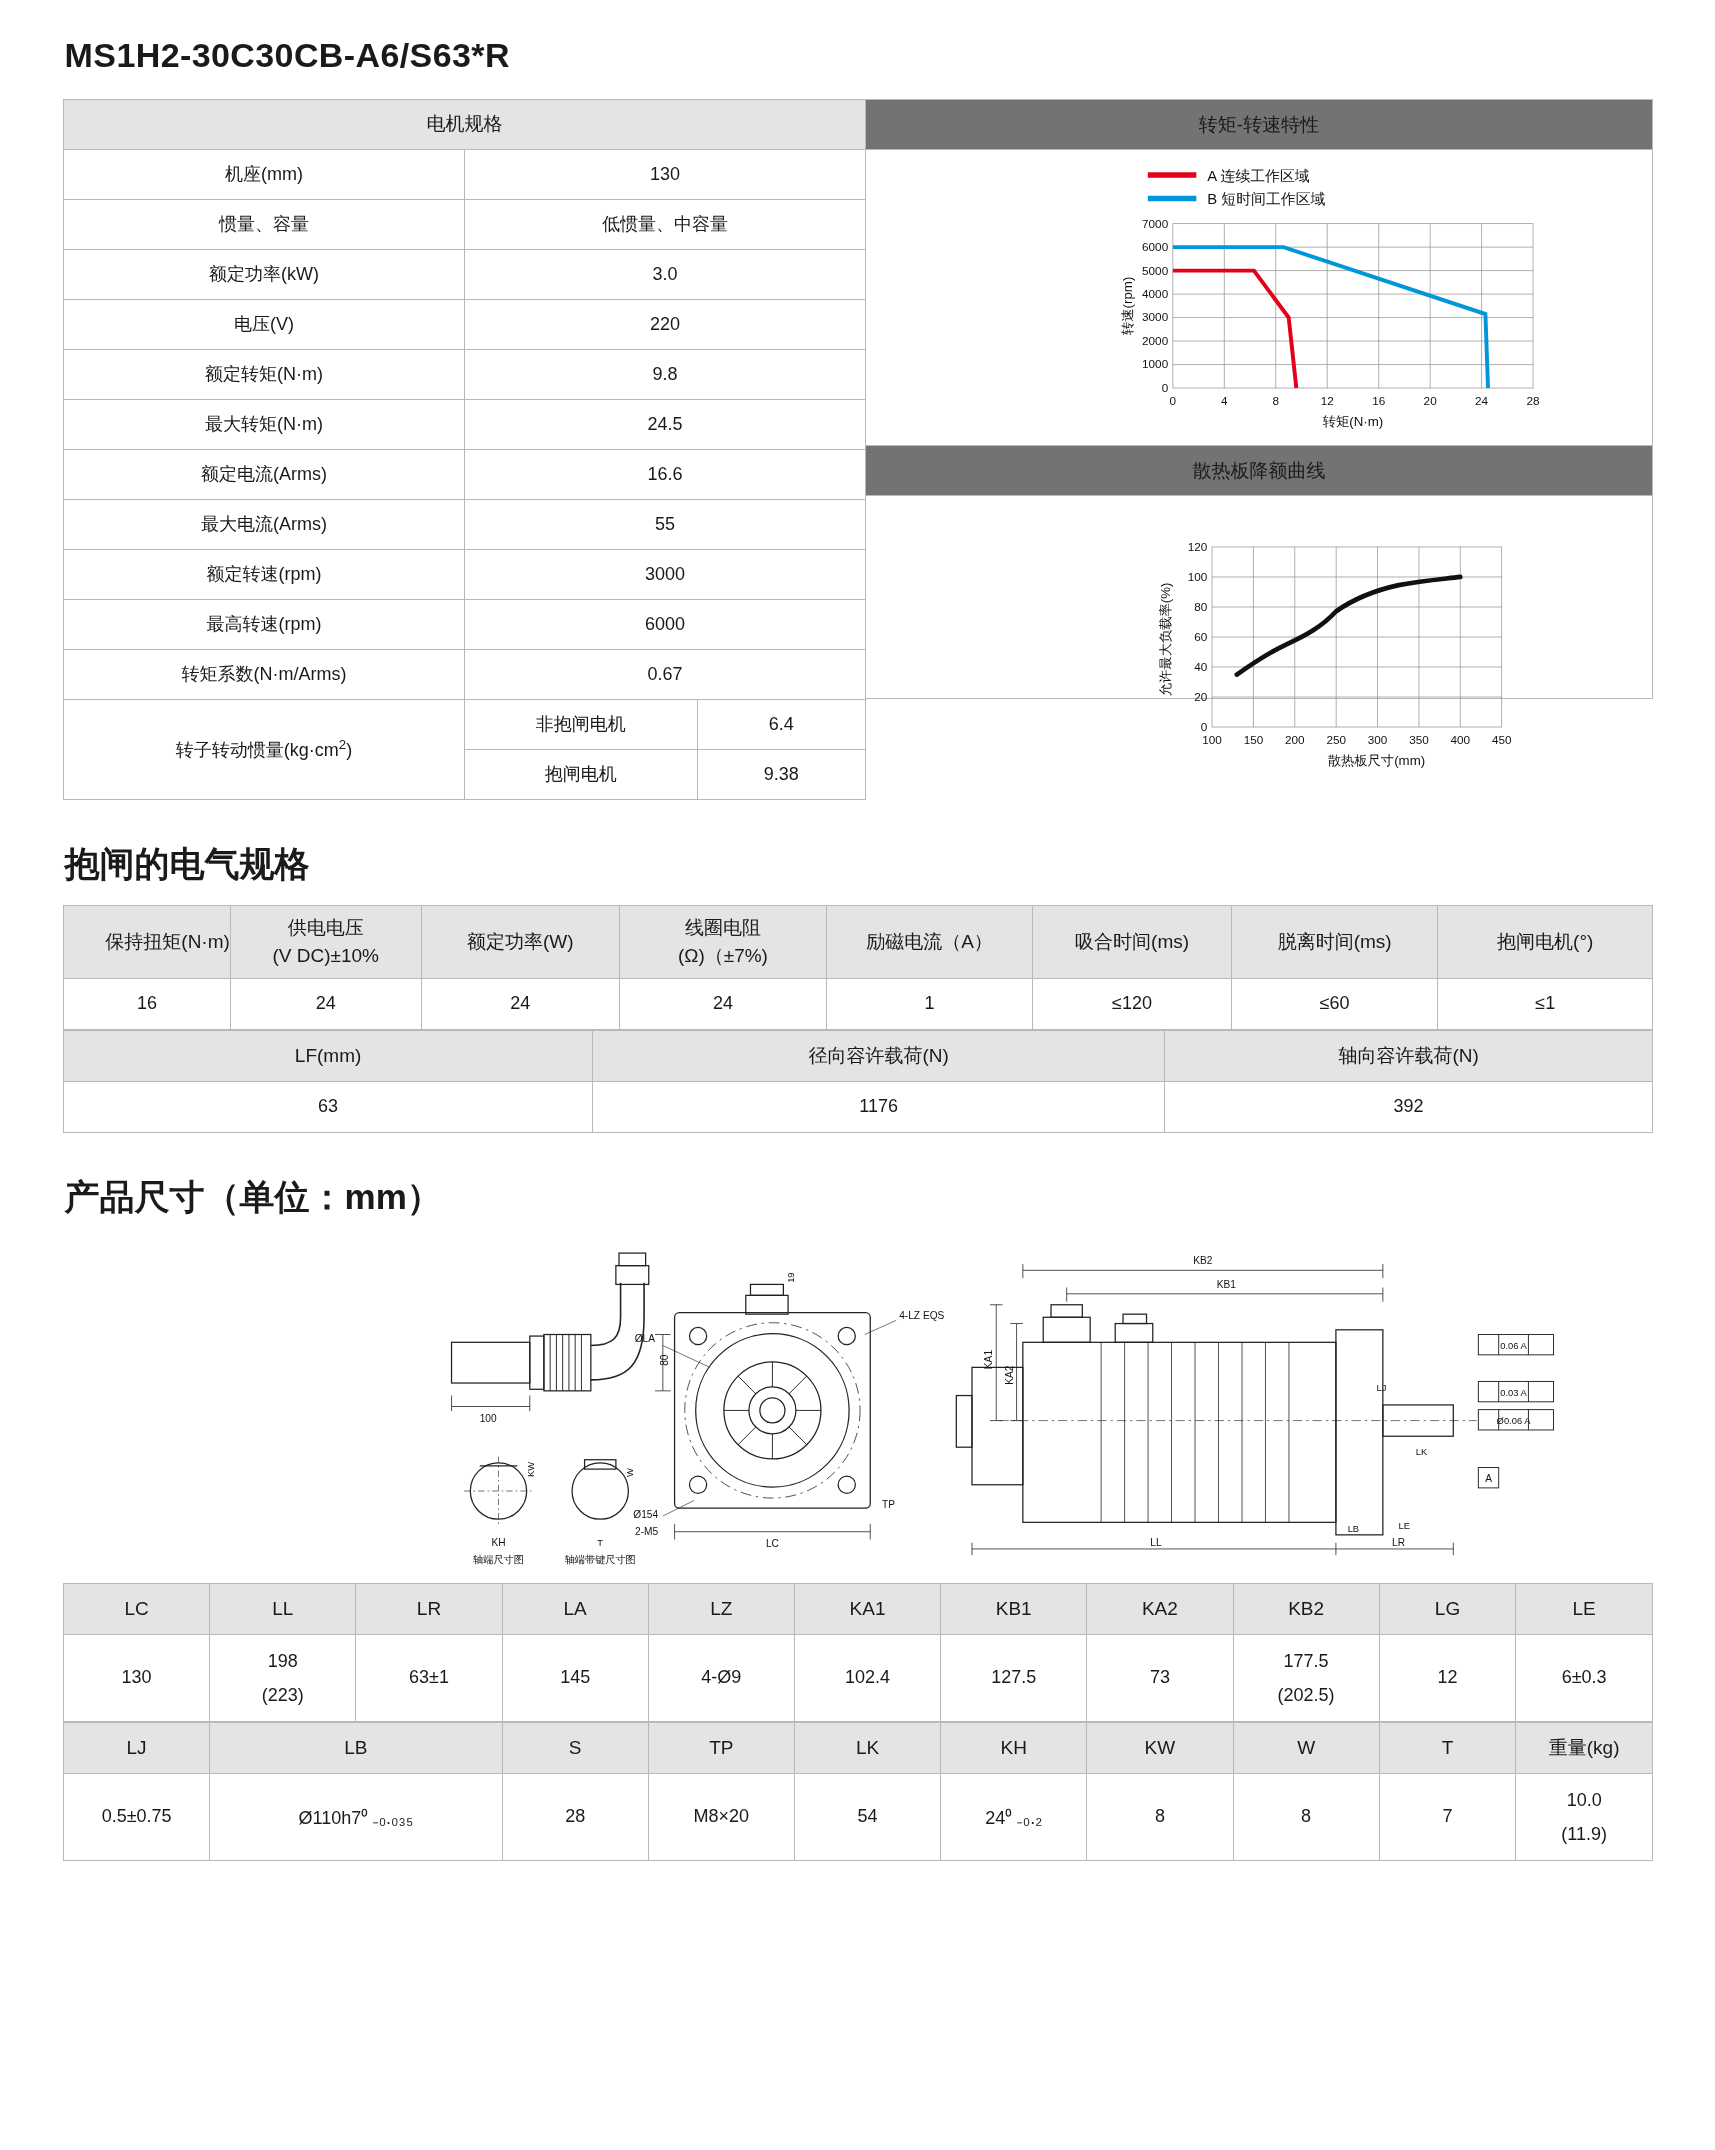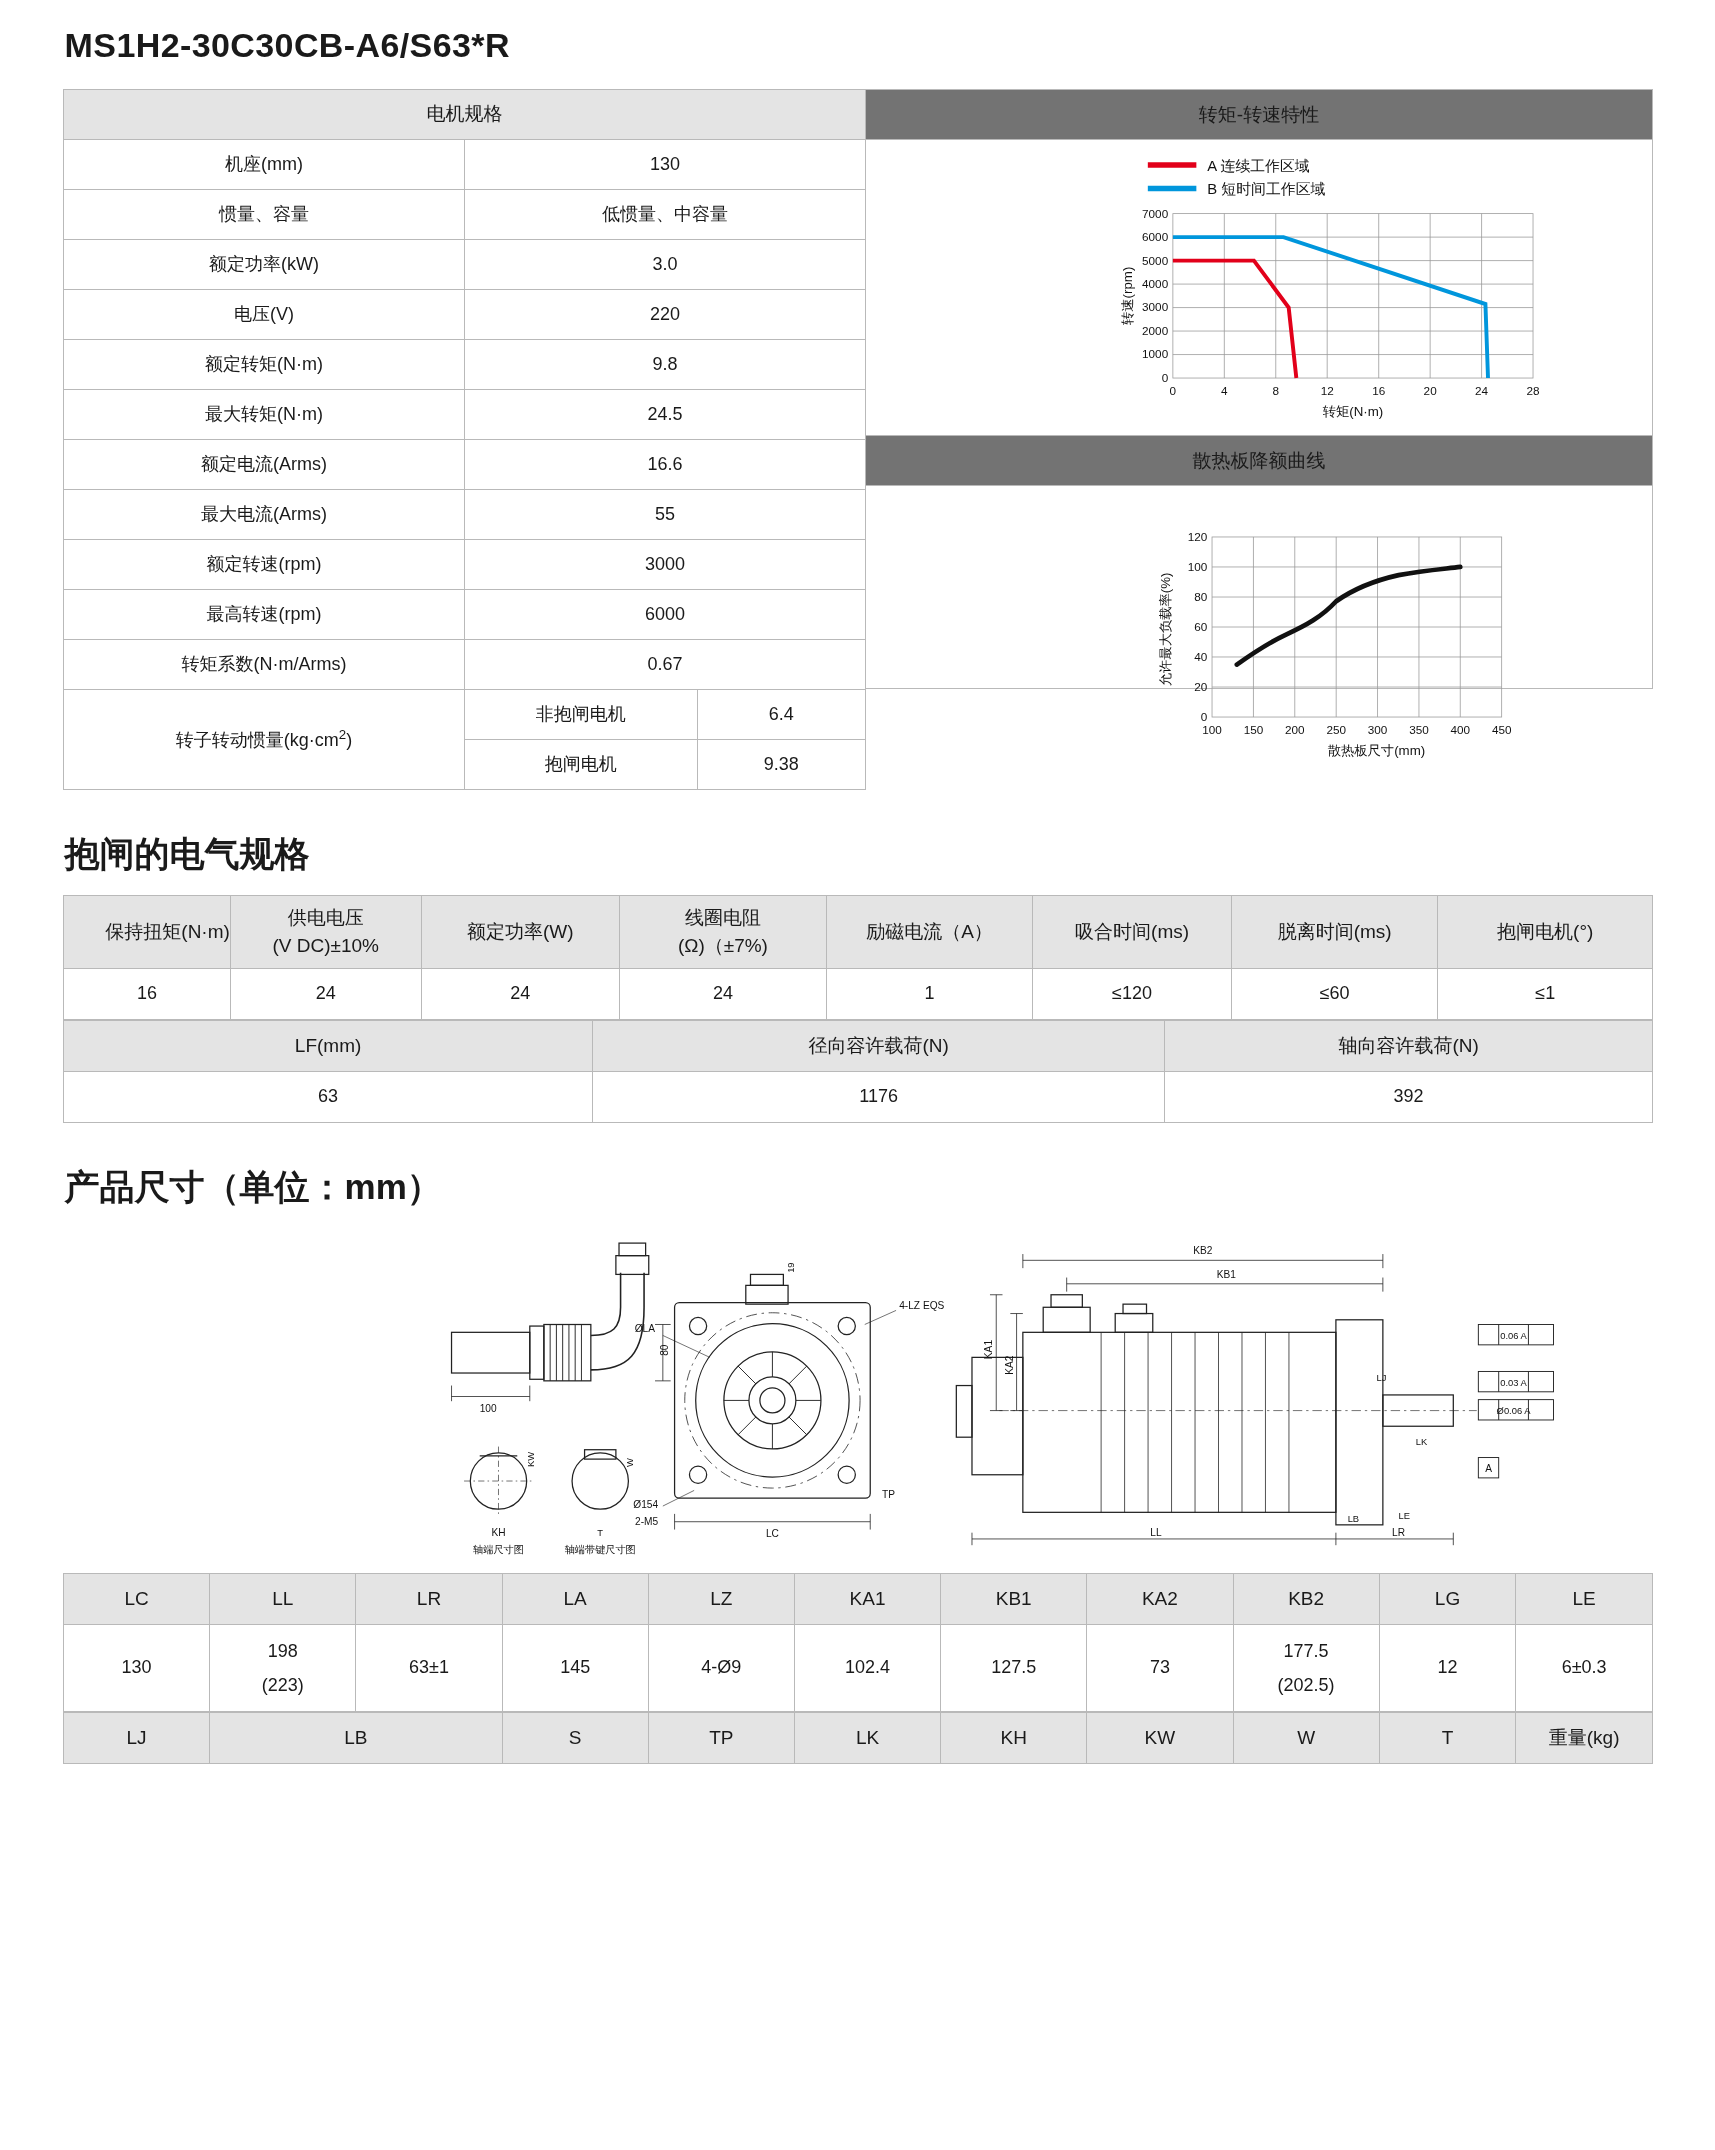--- a/index.html
+++ b/index.html
@@ -6,21 +6,21 @@
   body{
     width:1716px;
     background:#ffffff;
     font-family:"Liberation Sans", sans-serif;
     color:#1a1a1a;
     -webkit-font-smoothing:antialiased;
   }
   .page{
     width:1716px;
     box-sizing:border-box;
-    padding:17px 63px 47px 63px;
+    padding:27px 63px 47px 63px;
   }
   h1.title{
     font-size:34px;
     font-weight:bold;
     margin:9.4px 0 23.5px 1.6px;
     letter-spacing:0.4px;
   }
   h2.section{
     font-size:35px;
     font-weight:bold;
@@ -582,17 +582,30 @@
         <td class="hdr">LB</td>
         <td class="hdr">S</td>
         <td class="hdr">TP</td>
         <td class="hdr">LK</td>
         <td class="hdr">KH</td>
         <td class="hdr">KW</td>
         <td class="hdr">W</td>
         <td class="hdr">T</td>
         <td class="hdr">重量(kg)</td>
       </tr>
+      <tr>
+        <td style="height:86px;">0.5±0.75</td>
+        <td>Ø110h7⁰ ₋₀.₀₃₅</td>
+        <td>28</td>
+        <td>M8×20</td>
+        <td>54</td>
+        <td>24⁰ ₋₀.₂</td>
+        <td>8</td>
+        <td>8</td>
+        <td>7</td>
+        <td style="white-space:pre-line;line-height:1.9;">10.0
+(11.9)</td>
+      </tr>
     </tbody>
   </table>
 
 </div>
 
 
 </body></html>

